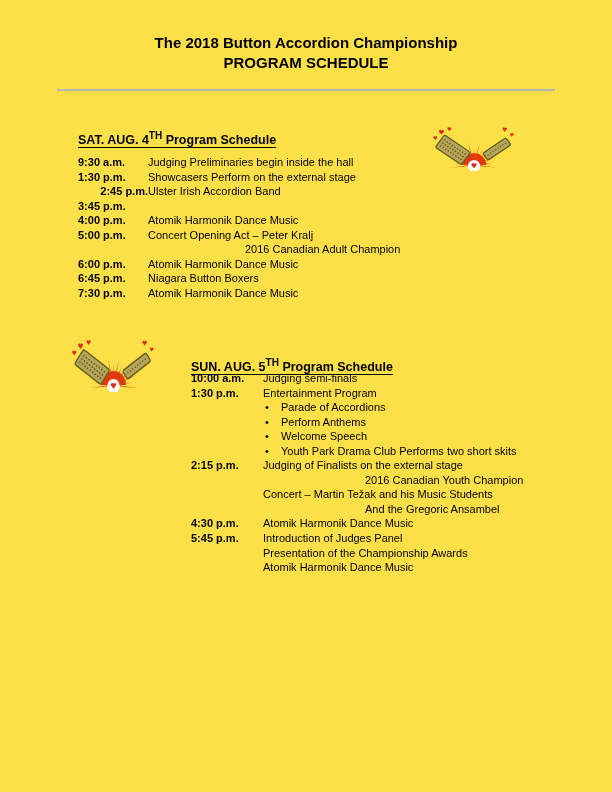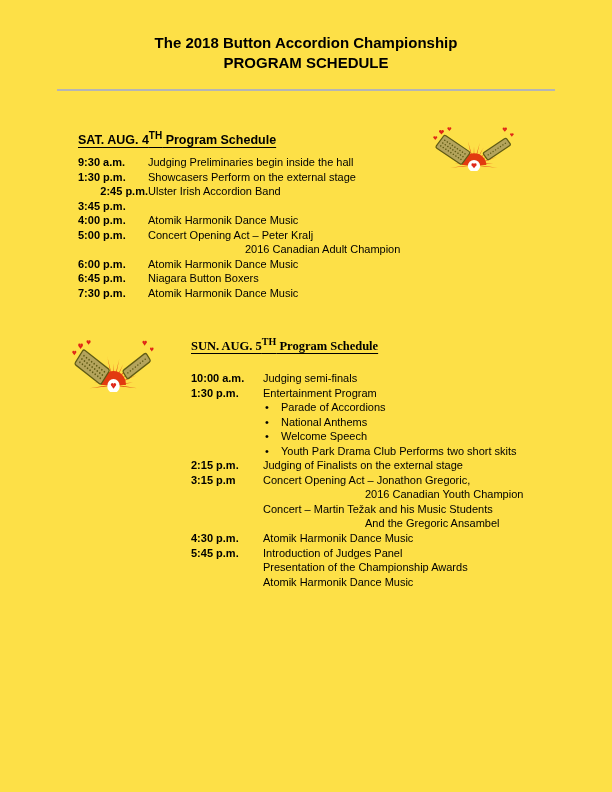--- a/index.html
+++ b/index.html
@@ -9,21 +9,21 @@
 
   .doc-title{position:absolute;top:33px;left:0;right:0;text-align:center;
              font-weight:bold;font-size:15px;line-height:20px;}
 
   .rule{position:absolute;top:89px;left:57px;width:498px;height:2px;background:#b5b5b5;}
 
   .sec-header{position:absolute;font-weight:bold;font-size:12.5px;line-height:16px;
               white-space:nowrap;text-decoration:underline;text-underline-offset:3px;}
   .sec-header sup{font-size:10px;vertical-align:super;}
   #sat-header{left:78px;top:128px;}
-  #sun-header{left:191px;top:334px;font-family:Liberation Serif, serif;}
+  #sun-header{left:191px;top:355px;}
 
   .accordion{position:absolute;}
   #sat-accordion{left:430px;top:127px;width:88px;height:44px;}
   #sun-accordion{left:69px;top:340px;width:89px;height:52px;}
   .accordion svg{width:100%;height:100%;display:block;}
 
   .rows{position:absolute;}
   #sat-rows{left:78px;top:155px;}
   #sun-rows{left:191px;top:371px;}
   .row{display:flex;align-items:baseline;font-size:11px;line-height:14.55px;white-space:nowrap;}
@@ -285,41 +285,37 @@
         <span class="text">Entertainment Program</span>
       </div>
       <div class="row">
         <span class="time" style="width: 72px;"></span>
         <span class="bullet">•</span>
         <span class="text">Parade of Accordions</span>
       </div>
       <div class="row">
         <span class="time" style="width: 72px;"></span>
         <span class="bullet">•</span>
-        <span class="text">National Anthems</span>
+        <span class="text">Perform Anthems</span>
       </div>
       <div class="row">
         <span class="time" style="width: 72px;"></span>
         <span class="bullet">•</span>
         <span class="text">Welcome Speech</span>
       </div>
       <div class="row">
         <span class="time" style="width: 72px;"></span>
         <span class="bullet">•</span>
         <span class="text">Youth Park Drama Club Performs two short skits</span>
       </div>
       <div class="row">
         <span class="time" style="width: 72px;">2:15 p.m.</span>
         <span class="text">Judging of Finalists on the external stage</span>
       </div>
       <div class="row">
-        <span class="time" style="width: 72px;">3:15 p.m</span>
-        <span class="text">Concert Opening Act – Jonathon Gregoric,</span>
-      </div>
-      <div class="row">
         <span class="time" style="width: 72px;"></span>
         <span class="text" style="margin-left: 102px;">2016 Canadian Youth Champion</span>
       </div>
       <div class="row">
         <span class="time" style="width: 72px;"></span>
         <span class="text">Concert – Martin Težak and his Music Students</span>
       </div>
       <div class="row">
         <span class="time" style="width: 72px;"></span>
         <span class="text" style="margin-left: 102px;">And the Gregoric Ansambel</span>

